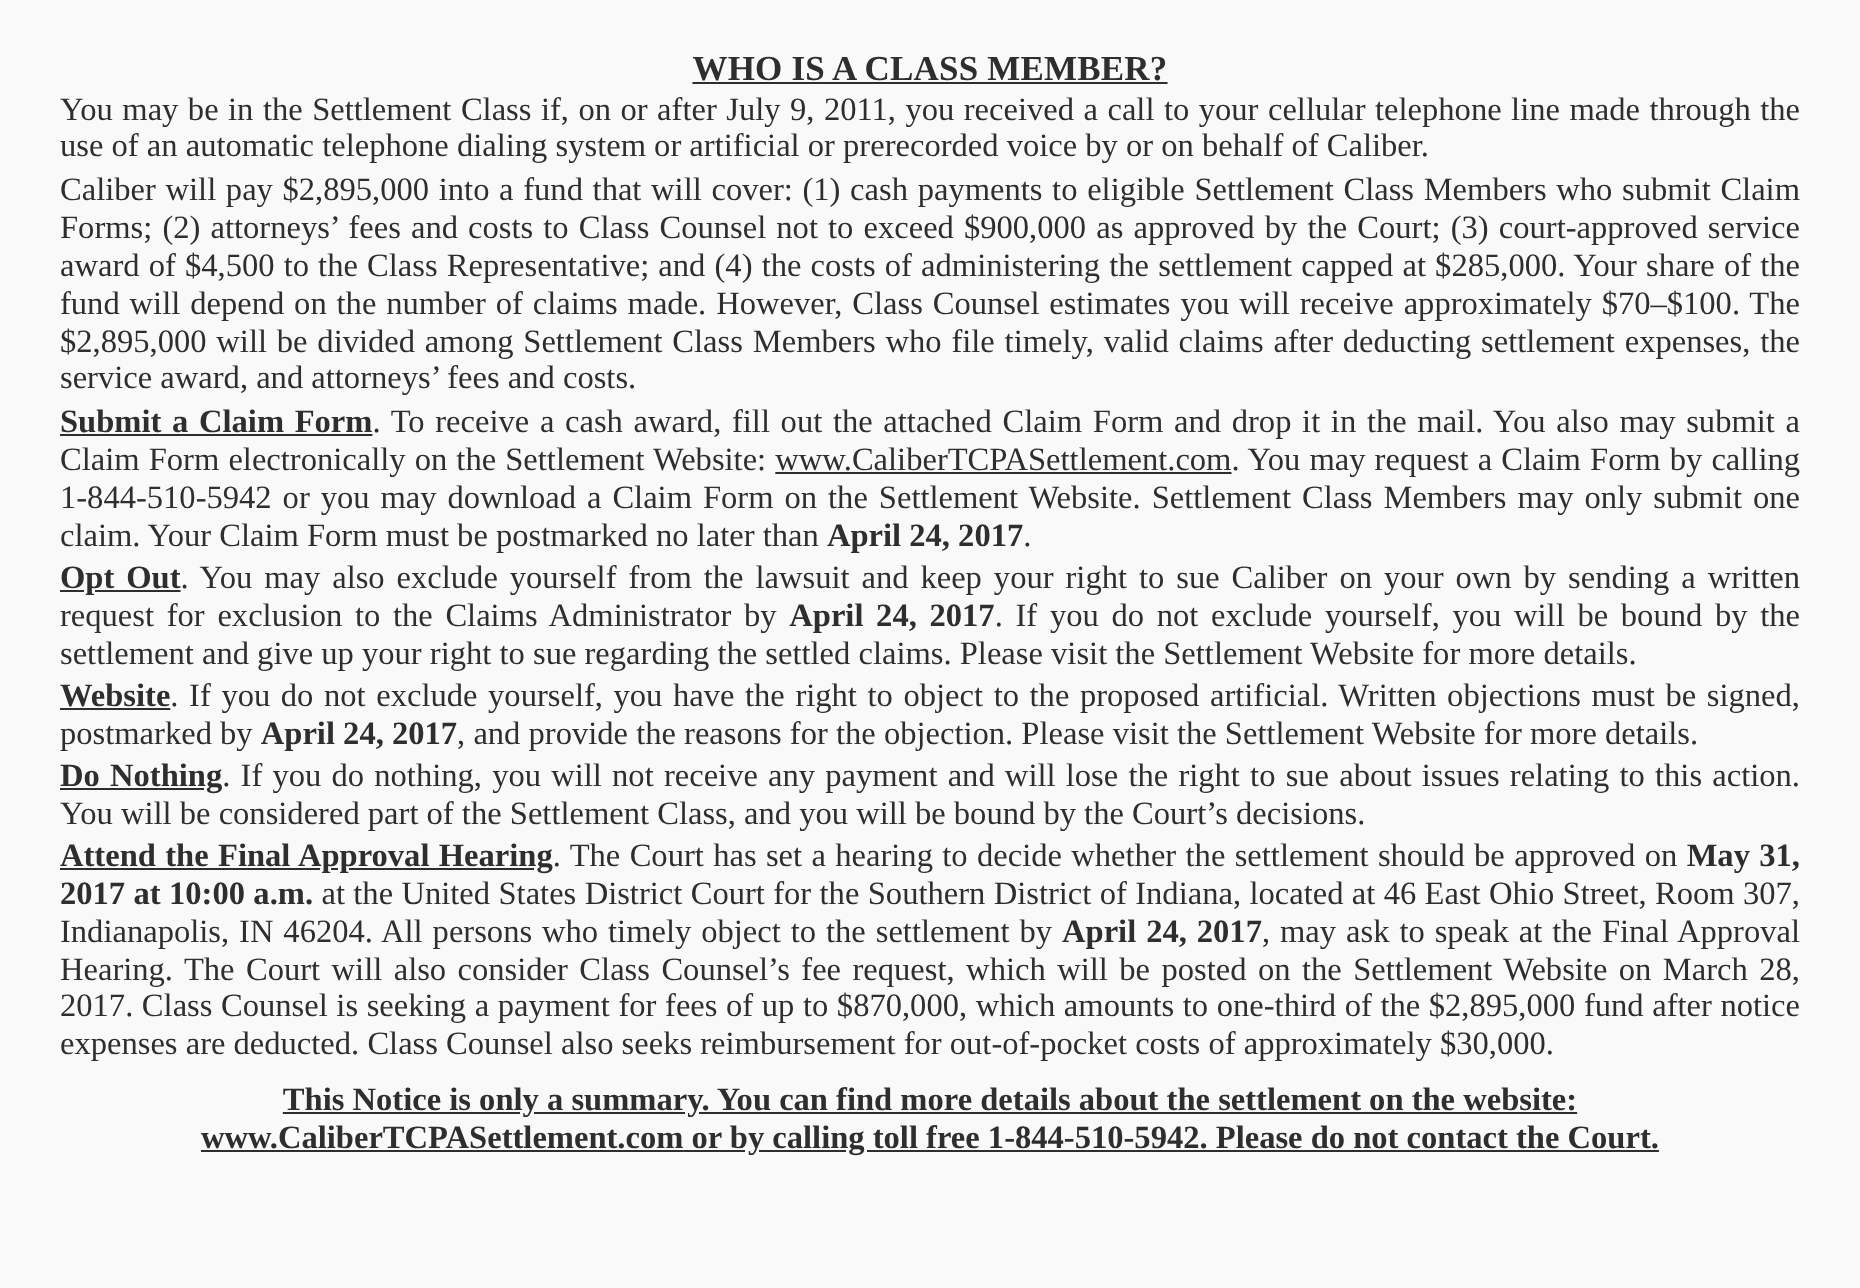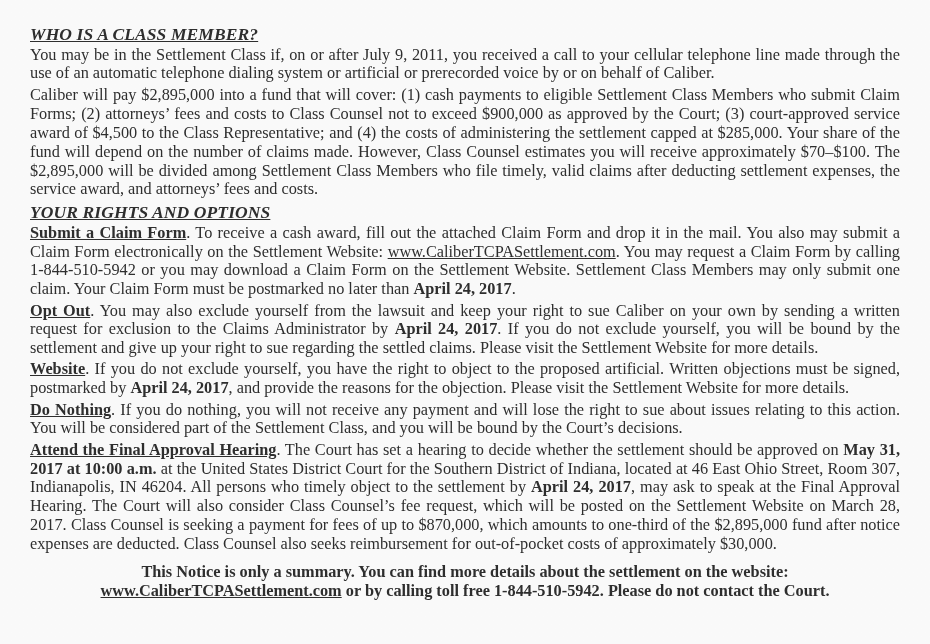--- a/index.html
+++ b/index.html
@@ -26,25 +26,25 @@
       linear-gradient(rgba(0,0,0,0.012), rgba(0,0,0,0.012)),
       #fcfcfc;
   }
   .content {
     padding: 24px 30px 0 30px;
     box-sizing: border-box;
   }
   h2.section-heading {
     font-size: 17.5px;
     font-weight: bold;
+    text-align: center;
     margin: 0 0 1px 0;
     padding: 0;
     letter-spacing: 0.1px;
     line-height: 1.18;
-    font-style: italic;
   }
   h2.section-heading span.ul {
     text-decoration: underline;
     text-underline-offset: 1px;
   }
   p.para {
     font-size: 16.3px;
     line-height: 1.155;
     margin: 0 0 0 0;
     padding: 0;
@@ -60,43 +60,41 @@
   .u { text-decoration: underline; text-underline-offset: 1px; }
   .bu { font-weight: bold; text-decoration: underline; text-underline-offset: 1px; }
   .footer {
     font-size: 16.3px;
     font-weight: bold;
     text-align: center;
     line-height: 1.18;
     margin: 8px 0 0 0;
     padding: 0 16px;
     box-sizing: border-box;
+    text-decoration: underline;
   }
   .spacer-sm { height: 3px; }
 </style>
 </head>
 <body>
 
 <div class="page">
   <div class="content">
 
     <h2 class="section-heading">
       <span class="ul">WHO IS A CLASS MEMBER?</span>
     </h2>
     <p class="para"><span>You may be in the Settlement Class if, on or after July 9, 2011, you received a call to your cellular telephone line made through the use of an automatic telephone dialing system or artificial or prerecorded voice by or on behalf of Caliber.</span></p>
 
     <div class="spacer-sm"></div>
 
     <p class="para"><span>Caliber will pay $2,895,000 into a fund that will cover: (1) cash payments to eligible Settlement Class Members who submit Claim Forms; (2) attorneys’ fees and costs to Class Counsel not to exceed $900,000 as approved by the Court; (3) court-approved service award of $4,500 to the Class Representative; and (4) the costs of administering the settlement capped at $285,000. Your share of the fund will depend on the number of claims made. However, Class Counsel estimates you will receive approximately $70–$100. The $2,895,000 will be divided among Settlement Class Members who file timely, valid claims after deducting settlement expenses, the service award, and attorneys’ fees and costs.</span></p>
 
     <div class="spacer-sm"></div>
 
-    <h2 class="section-heading">
-      <span class="ul">YOUR RIGHTS AND OPTIONS</span>
-    </h2>
 
     <p class="para"><span class="bu">Submit a Claim Form</span><span>. To receive a cash award, fill out the attached Claim Form and drop it in the mail. You also may submit a Claim Form electronically on the Settlement Website: </span><span class="u">www.CaliberTCPASettlement.com</span><span>. You may request a Claim Form by calling 1-844-510-5942 or you may download a Claim Form on the Settlement Website. Settlement Class Members may only submit one claim.  Your Claim Form must be postmarked no later than </span><span class="b">April 24, 2017</span><span>.</span></p>
     <p class="para gap"><span class="bu">Opt Out</span><span>. You may also exclude yourself from the lawsuit and keep your right to sue Caliber on your own by sending a written request for exclusion to the Claims Administrator by </span><span class="b">April 24, 2017</span><span>. If you do not exclude yourself, you will be bound by the settlement and give up your right to sue regarding the settled claims. Please visit the Settlement Website for more details.</span></p>
     <p class="para gap"><span class="bu">Website</span><span>. If you do not exclude yourself, you have the right to object to the proposed artificial. Written objections must be signed, postmarked by </span><span class="b">April 24, 2017</span><span>, and provide the reasons for the objection. Please visit the Settlement Website for more details.</span></p>
     <p class="para gap"><span class="bu">Do Nothing</span><span>. If you do nothing, you will not receive any payment and will lose the right to sue about issues relating to this action.  You will be considered part of the Settlement Class, and you will be bound by the Court’s decisions.</span></p>
     <p class="para gap"><span class="bu">Attend the Final Approval Hearing</span><span>. The Court has set a hearing to decide whether the settlement should be approved on </span><span class="b">May 31, 2017 at 10:00 a.m.</span><span> at the United States District Court for the Southern District of Indiana, located at 46 East Ohio Street, Room 307, Indianapolis, IN 46204. All persons who timely object to the settlement by </span><span class="b">April 24, 2017</span><span>, may ask to speak at the Final Approval Hearing. The Court will also consider Class Counsel’s fee request, which will be posted on the Settlement Website on March 28, 2017. Class Counsel is seeking a payment for fees of up to $870,000, which amounts to one-third of the $2,895,000 fund after notice expenses are deducted. Class Counsel also seeks reimbursement for out-of-pocket costs of approximately $30,000.</span></p>
 
     <p class="footer"><span class="b">This Notice is only a summary. You can find more details about the settlement on the website: </span><span class="bu">www.CaliberTCPASettlement.com</span><span class="b"> or by calling toll free 1-844-510-5942. Please do not contact the Court.</span></p>
 
   </div>

